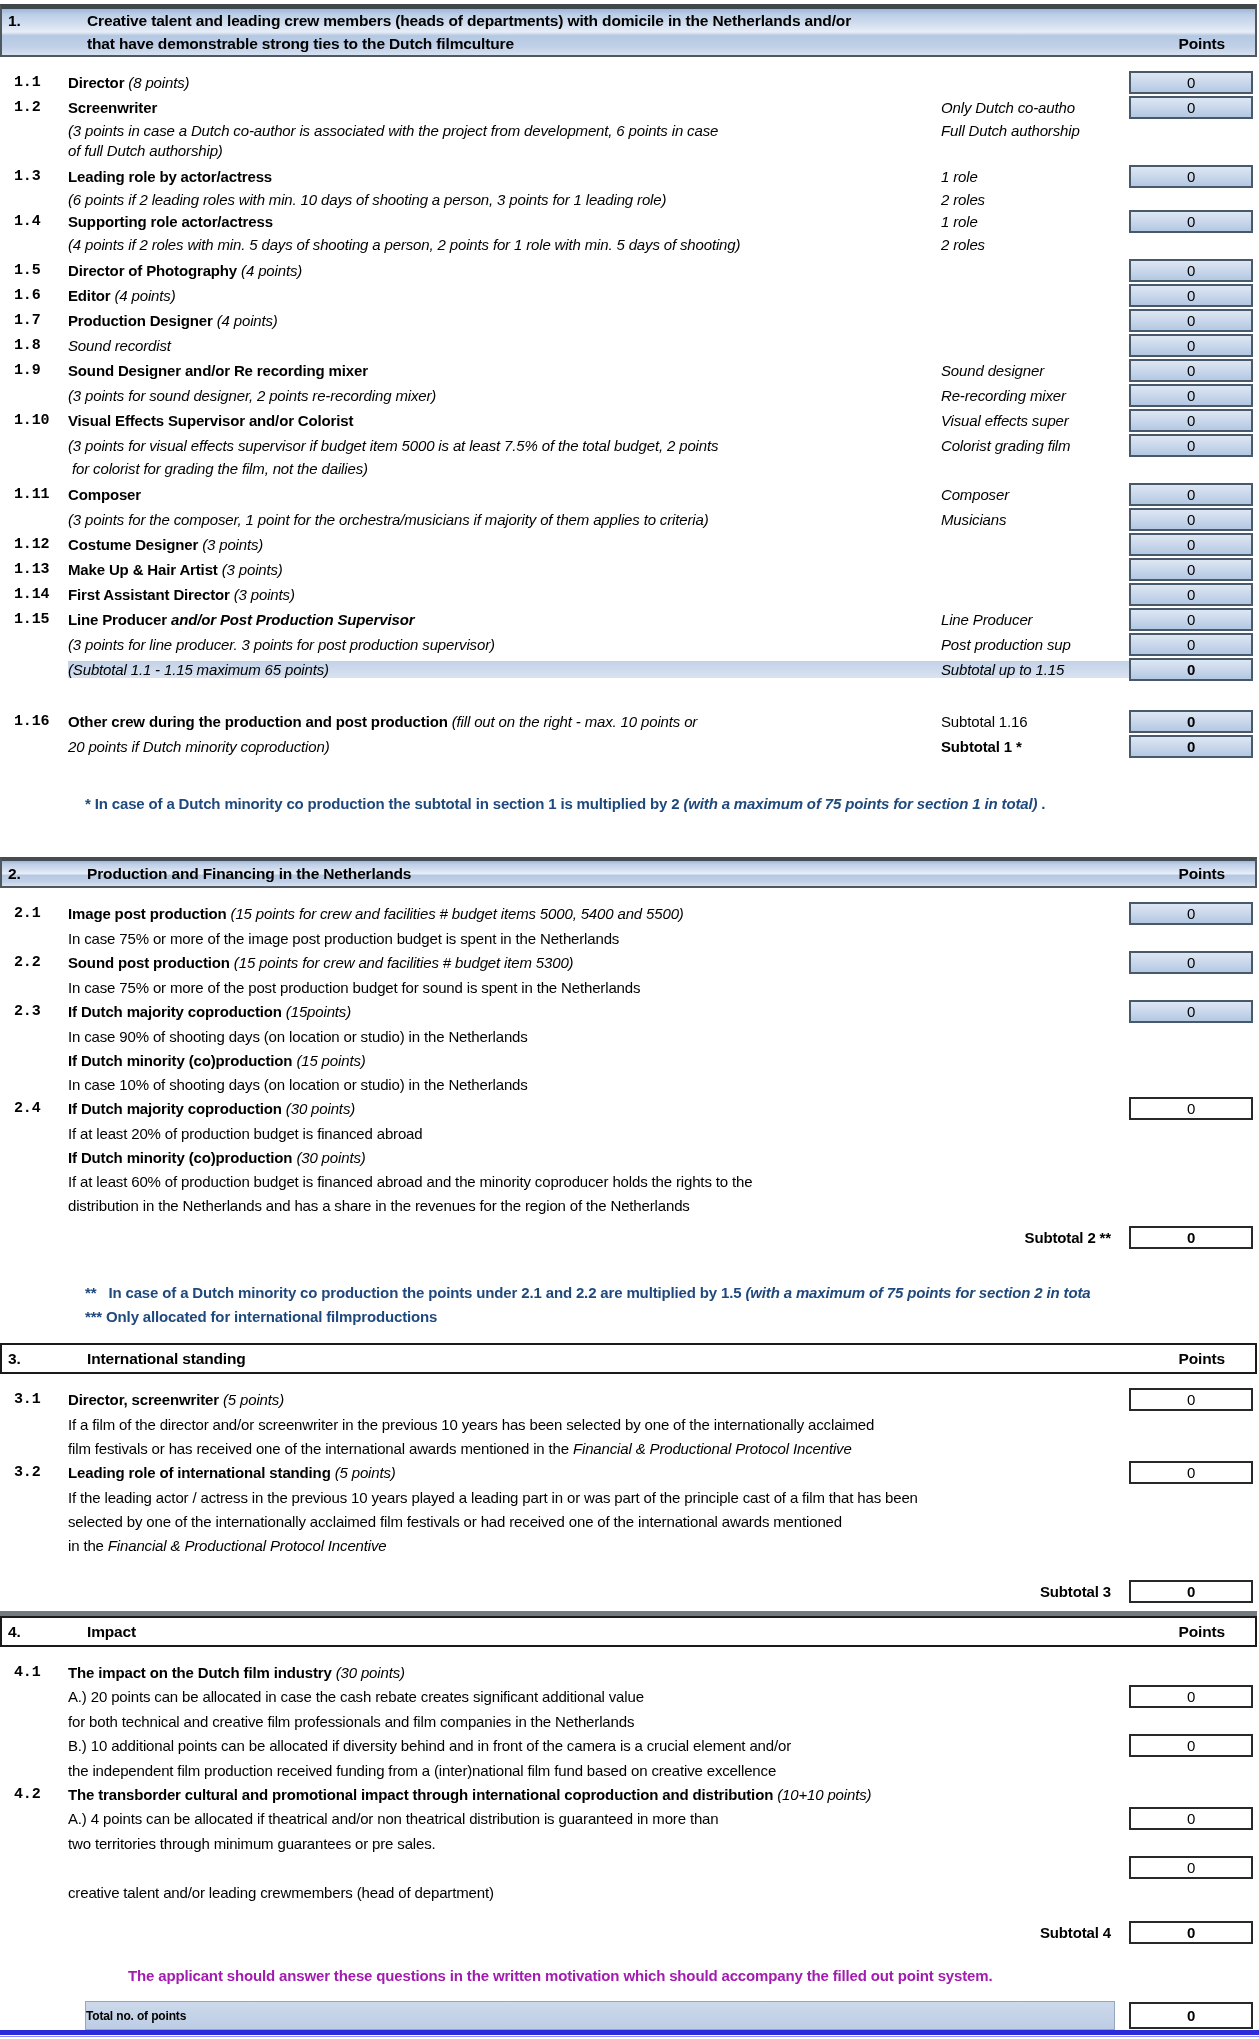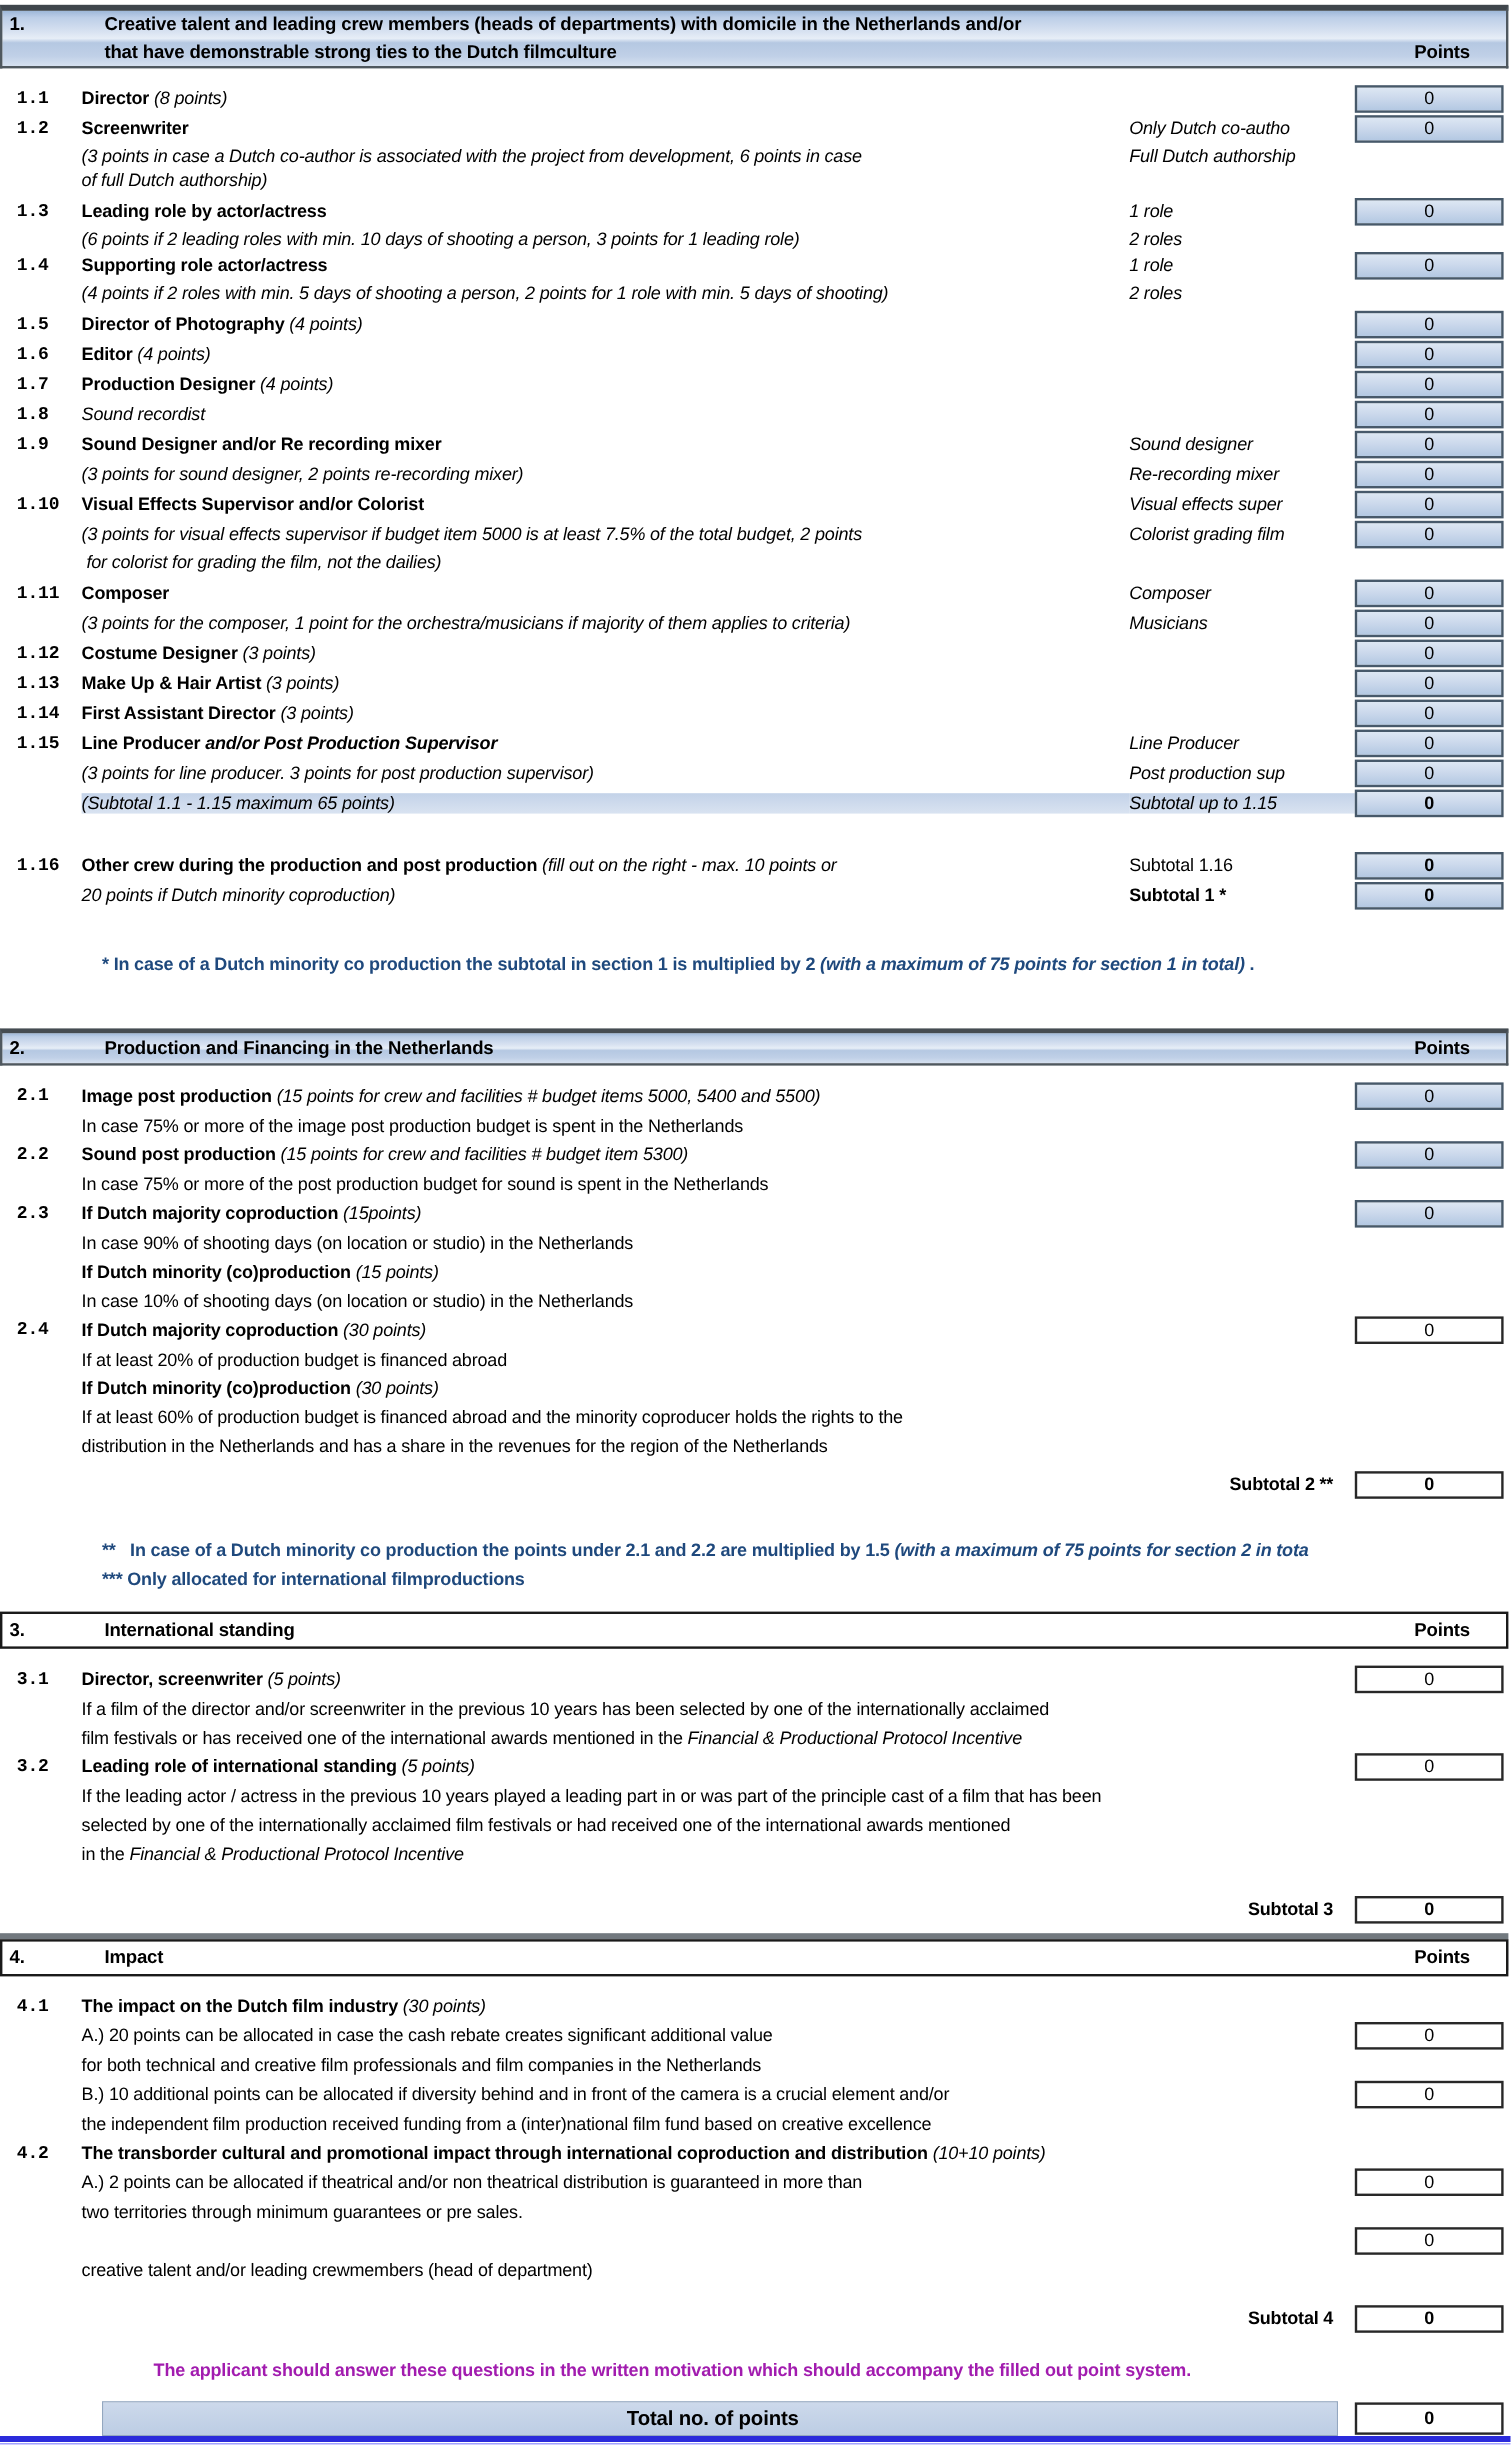--- a/index.html
+++ b/index.html
@@ -41,21 +41,21 @@
   .pbox{width:100%;height:23px;box-sizing:border-box;display:flex;align-items:center;justify-content:center;font-size:15px;}
   .pbox.blue{background:linear-gradient(180deg,#dde7f3 0%,#ccd9ec 45%,#b3c8e2 100%);border:2px solid #47596a;}
   .pbox.white{background:#fff;border:2px solid #282828;}
   .pbox.boldv{font-weight:700;}
   
   .band .c-main,.band .c-cond{background:linear-gradient(180deg,#c3d2e8 0%,#d9e3f1 100%);}
   
   .apply-note{margin:22px 0 0 128px;font-weight:700;color:#a21caf;}
   .total-band{position:absolute;left:85px;top:2001px;width:1030px;height:29px;box-sizing:border-box;
               background:linear-gradient(180deg,#cdd9eb 0%,#bccde4 100%);border:1px solid #93a7c0;
-              display:flex;align-items:center;justify-content:center;padding-right:12px;font-weight:700;font-size:17px;}
+              display:flex;align-items:center;justify-content:flex-start;padding-right:12px;font-weight:700;font-size:12px;}
   .total-box{position:absolute;left:1129px;top:2002px;width:124px;height:27px;box-sizing:border-box;
              background:#fff;border:2px solid #282828;display:flex;align-items:center;justify-content:center;font-weight:700;}
   .bottom-rule{position:absolute;left:0;top:2030px;width:1259px;height:5px;background:#2b2bdb;}
   .bottom-rule2{position:absolute;left:0;top:2036px;width:1259px;height:1px;background:#8a8aff;}
   
   #sec1h{margin-top:4px;}
   #sec2h{margin-top:44px;}
   #sec3h{margin-top:15px;}
   #sec4h{margin-top:12px;}
   .rows{margin-top:13px;}
@@ -502,21 +502,21 @@
         <div class="c-box"></div>
       </div>
       <div class="line">
         <span class="c-num">4.2</span>
         <div class="c-main"><span class="st-b">The transborder cultural and promotional impact through international coproduction and distribution </span><span class="st-i">(10+10 points)</span></div>
         <div class="c-cond"></div>
         <div class="c-box"></div>
       </div>
       <div class="line hasbox">
         <span class="c-num"></span>
-        <div class="c-main"><span class="st-r">A.) 2 points can be allocated if theatrical and/or non theatrical distribution is guaranteed in more than</span></div>
+        <div class="c-main"><span class="st-r">A.) 4 points can be allocated if theatrical and/or non theatrical distribution is guaranteed in more than</span></div>
         <div class="c-cond"></div>
         <div class="c-box">
           <div class="pbox white">0</div>
         </div>
       </div>
       <div class="line">
         <span class="c-num"></span>
         <div class="c-main"><span class="st-r">two territories through minimum guarantees or pre sales.</span></div>
         <div class="c-cond"></div>
         <div class="c-box"></div>

